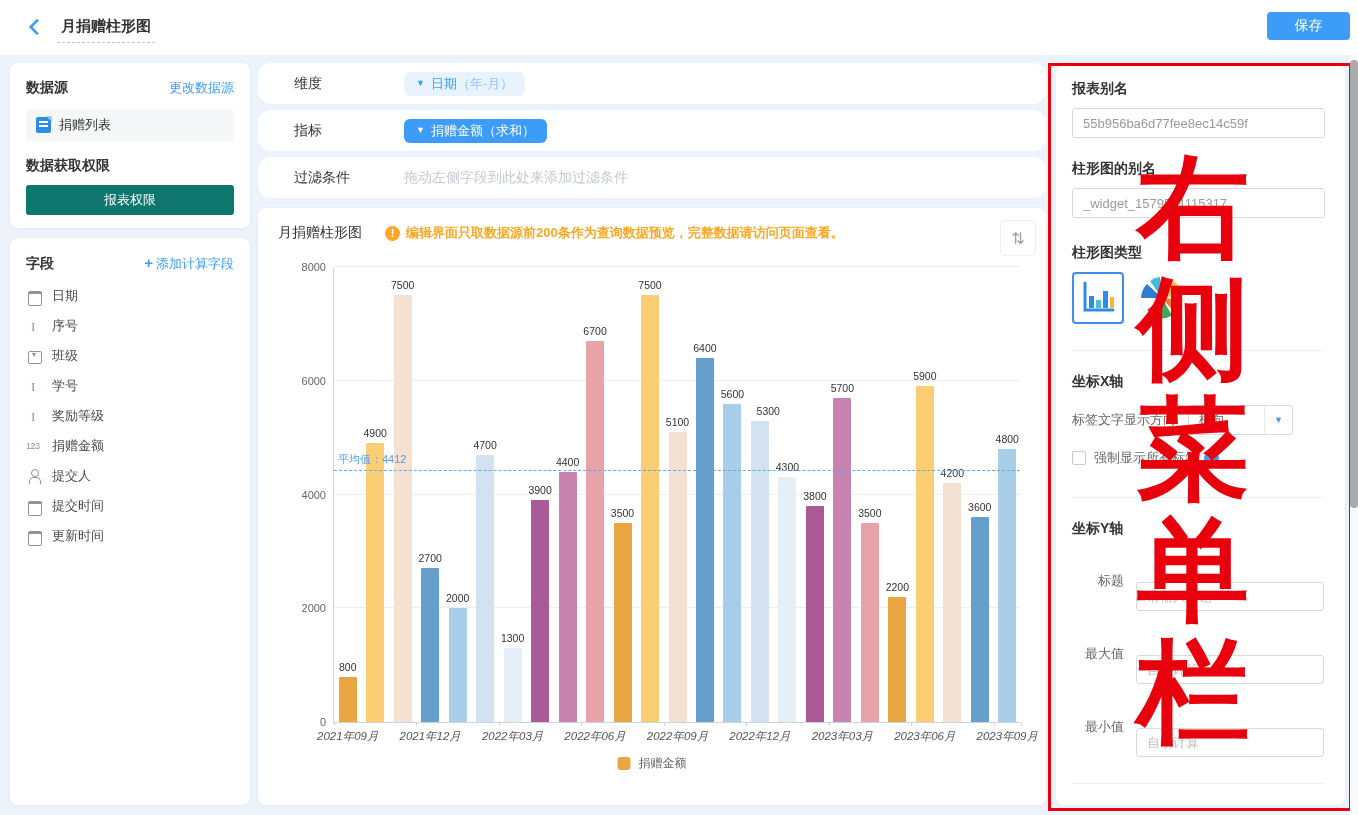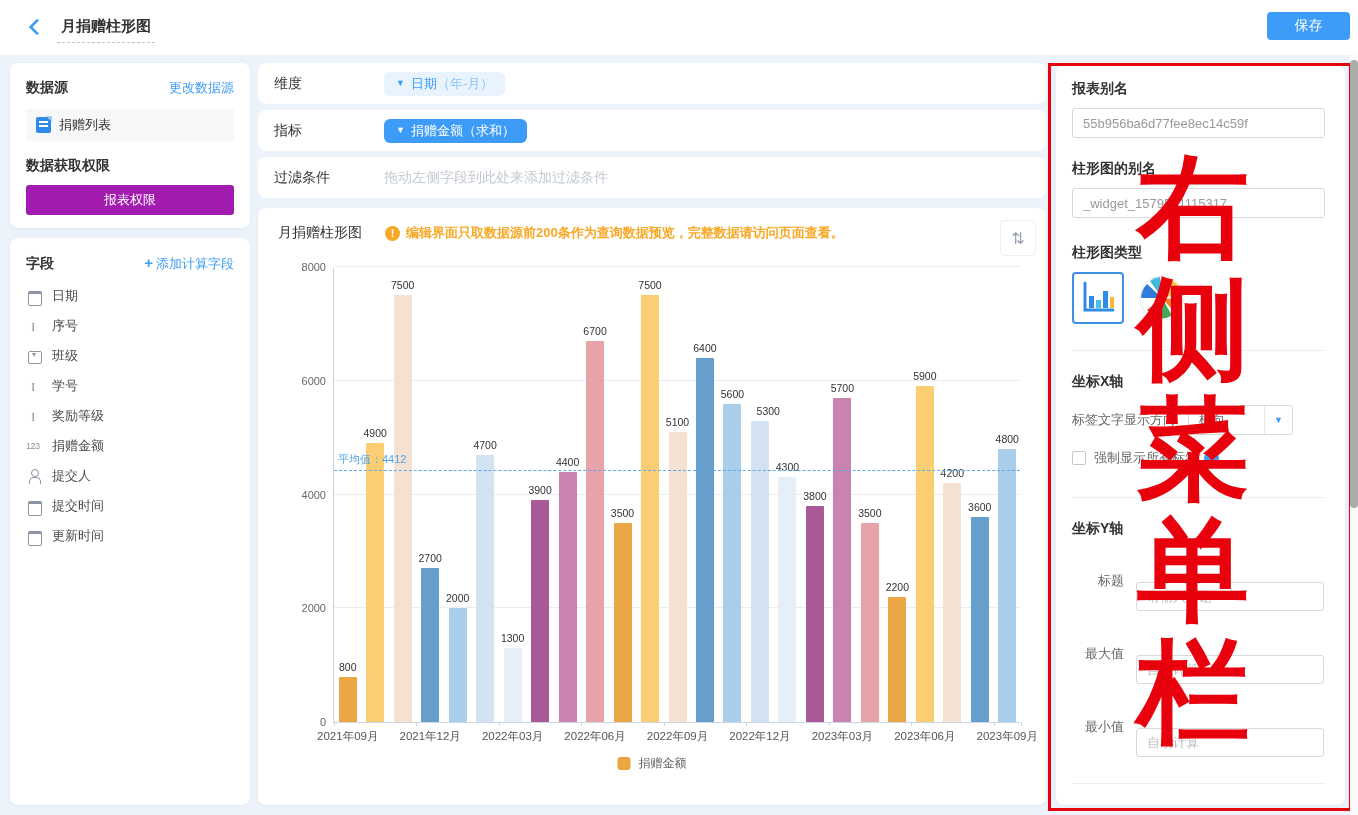--- a/index.html
+++ b/index.html
@@ -25,42 +25,42 @@
   .sec-title { font-size:14px; font-weight:bold; color:#333; }
   .blue-link { font-size:13px; color:#3E9CF9; cursor:pointer; }
   .ds-item { margin-top:12px; height:32px; background:#F5F7F9; border-radius:3px; display:flex; align-items:center;
     padding:0 10px; font-size:13px; color:#333; gap:8px; cursor:pointer; }
   .doc-ic { position:relative; width:15px; height:16px; background:#2E8BE8; border-radius:2px; flex:0 0 15px; }
   .doc-ic::before { content:""; position:absolute; left:3px; top:4px; width:9px; height:2px; background:#fff;
     box-shadow:0 4px 0 #fff; }
   .doc-ic::after { content:""; position:absolute; right:-1px; top:-1px; border:3px solid #9CC9F5;
     border-left-color:transparent; border-bottom-color:transparent; border-radius:0 2px 0 0; }
   .perm-title { margin-top:16px; font-size:14px; font-weight:bold; }
-  .perm-btn { margin-top:10px; width:100%; height:30px; background:#a21caf; color:#fff; border:none; border-radius:3px;
+  .perm-btn { margin-top:10px; width:100%; height:30px; background:#0f766e; color:#fff; border:none; border-radius:3px;
     font-size:13px; font-family:inherit; cursor:pointer; }
   .plus { color:#3E9CF9; font-size:15px; font-weight:bold; margin-right:3px; }
   .field-list { margin-top:8px; }
   .field-row { height:30px; display:flex; align-items:center; gap:10px; font-size:13px; color:#4A4A4A; cursor:grab; }
   .fic { width:16px; height:14px; position:relative; flex:0 0 16px; color:#8A94A3; }
   .fic-cal::before { content:""; position:absolute; left:2px; top:2px; width:12px; height:11px;
     border:1px solid #8A94A3; border-top:3px solid #8A94A3; border-radius:2px; }
   .fic-text::before { content:"I"; position:absolute; left:5px; top:0; font-family:"Liberation Serif","DejaVu Serif",serif;
     font-size:13px; color:#8A94A3; }
   .fic-sel::before { content:""; position:absolute; left:2px; top:2px; width:12px; height:11px;
     border:1px solid #8A94A3; border-radius:2px; }
   .fic-sel::after { content:"▾"; position:absolute; left:6px; top:1px; font-size:8px; color:#8A94A3; }
   .fic-num::before { content:"123"; position:absolute; left:0; top:2px; font-size:9px; letter-spacing:-.5px; color:#8A94A3; }
   .fic-person::before { content:""; position:absolute; left:5px; top:0; width:6px; height:6px;
     border:1px solid #8A94A3; border-radius:50%; }
   .fic-person::after { content:""; position:absolute; left:3px; top:8px; width:10px; height:6px;
     border:1px solid #8A94A3; border-bottom:none; border-radius:5px 5px 0 0; }
 
   
-  .cfg-row { position:absolute; left:258px; width:788px; height:41px; background:#fff; border-radius:8px;
-    display:flex; align-items:center; padding:0 16px; }
+  .cfg-row { position:absolute; left:258px; width:788px; height:41px; background:#fff; border-radius:13px;
+    display:flex; align-items:center; padding:0 36px; }
   .cfg-label { width:110px; font-size:14px; color:#333; }
   .chip { height:24px; border-radius:6px; display:inline-flex; align-items:center; padding:0 12px; font-size:13px;
     gap:6px; cursor:pointer; }
   .chip-dim { background:#E8F3FE; color:#3E9CF9; }
   .chip-dim .suffix { color:#8FC3FA; }
   .chip-met { background:#3E9CF9; color:#fff; }
   .caret { font-size:9px; line-height:1; }
   .filter-ph { font-size:14px; color:#C3C9D1; }
 
   
@@ -71,21 +71,21 @@
   .warn-ic { width:15px; height:15px; border-radius:50%; background:#F9A825; color:#fff; font-size:11px; font-weight:bold;
     display:inline-flex; align-items:center; justify-content:center; flex:0 0 15px; }
   .sort-box { position:absolute; right:10px; top:12px; width:36px; height:36px; border:1px solid #EFEFEF; border-radius:4px;
     background:#fff; color:#9AA2AE; font-size:16px; display:flex; align-items:center; justify-content:center; cursor:pointer; }
   .plot { position:absolute; left:75px; top:60px; width:687px; height:455px;
     border-left:1px solid #CBD4E0; border-bottom:1px solid #CBD4E0; }
   .gridline { position:absolute; left:0; width:100%; height:1px; background:#E9EEF5; }
   .ytick { position:absolute; left:-52px; width:44px; text-align:right; font-size:11px; color:#666; }
   .bar { position:absolute; bottom:0; width:18px; border-radius:1px 1px 0 0; }
   .bar-label { position:absolute; width:40px; text-align:center; font-size:10.5px; color:#333; }
-  .xtick { position:absolute; top:100%; margin-top:7px; width:84px; text-align:center; font-size:11.5px; color:#555; white-space:nowrap; }
+  .xtick { position:absolute; top:100%; margin-top:7px; width:84px; text-align:center; font-size:11.5px; color:#555; white-space:nowrap;font-style:italic; }
   .tickmark { position:absolute; top:100%; width:1px; height:4px; background:#CBD4E0; }
   .avg-line { position:absolute; left:0; width:100%; border-top:1px dashed #5FA9EC; }
   .avg-label { position:absolute; left:4px; font-size:11px; color:#53A0E8; white-space:nowrap; }
   .legend { position:absolute; left:50%; transform:translateX(-50%); top:547px; display:flex; align-items:center; gap:8px;
     cursor:pointer; }
   .legend-swatch { width:13px; height:13px; border-radius:3px; }
   .legend-label { font-size:12px; color:#666; }
 
   
   .rpanel { left:1056px; top:66px; width:289px; height:739px; padding:14px 20px 0 16px; overflow:hidden; }

